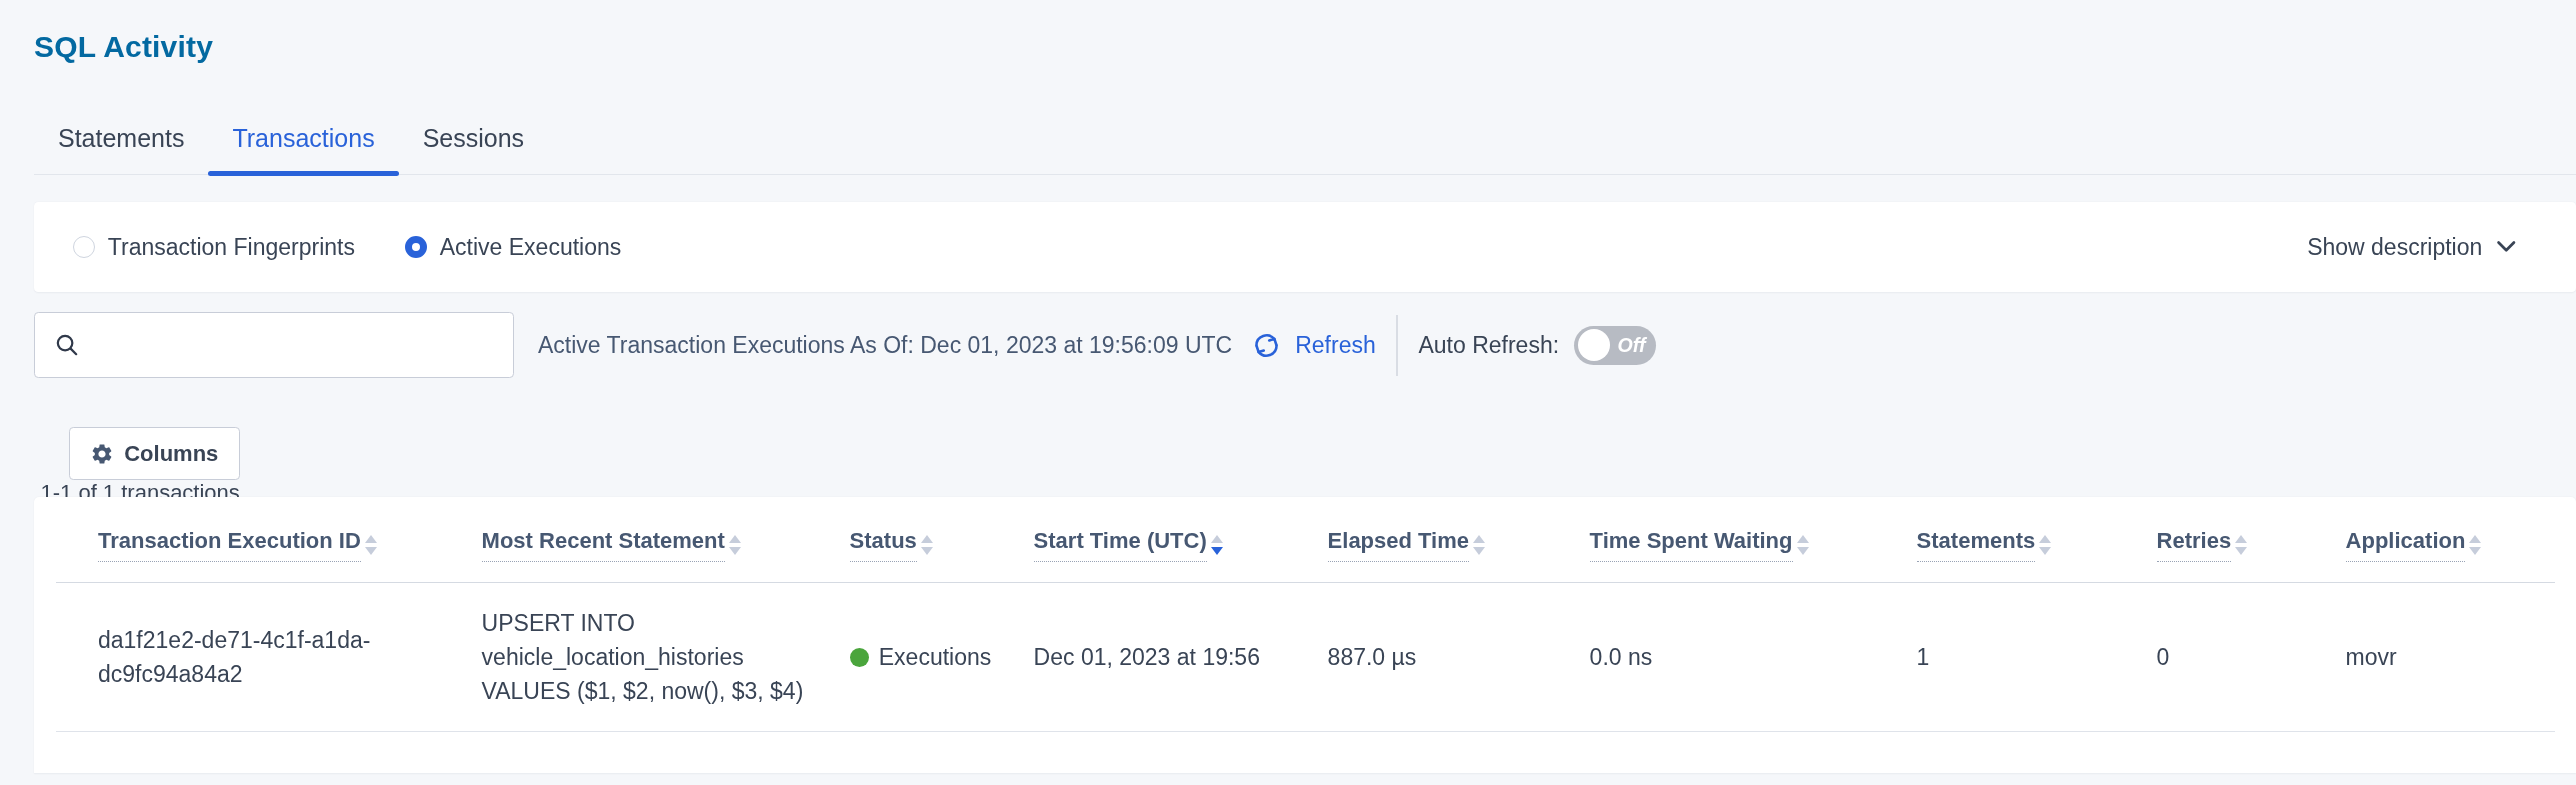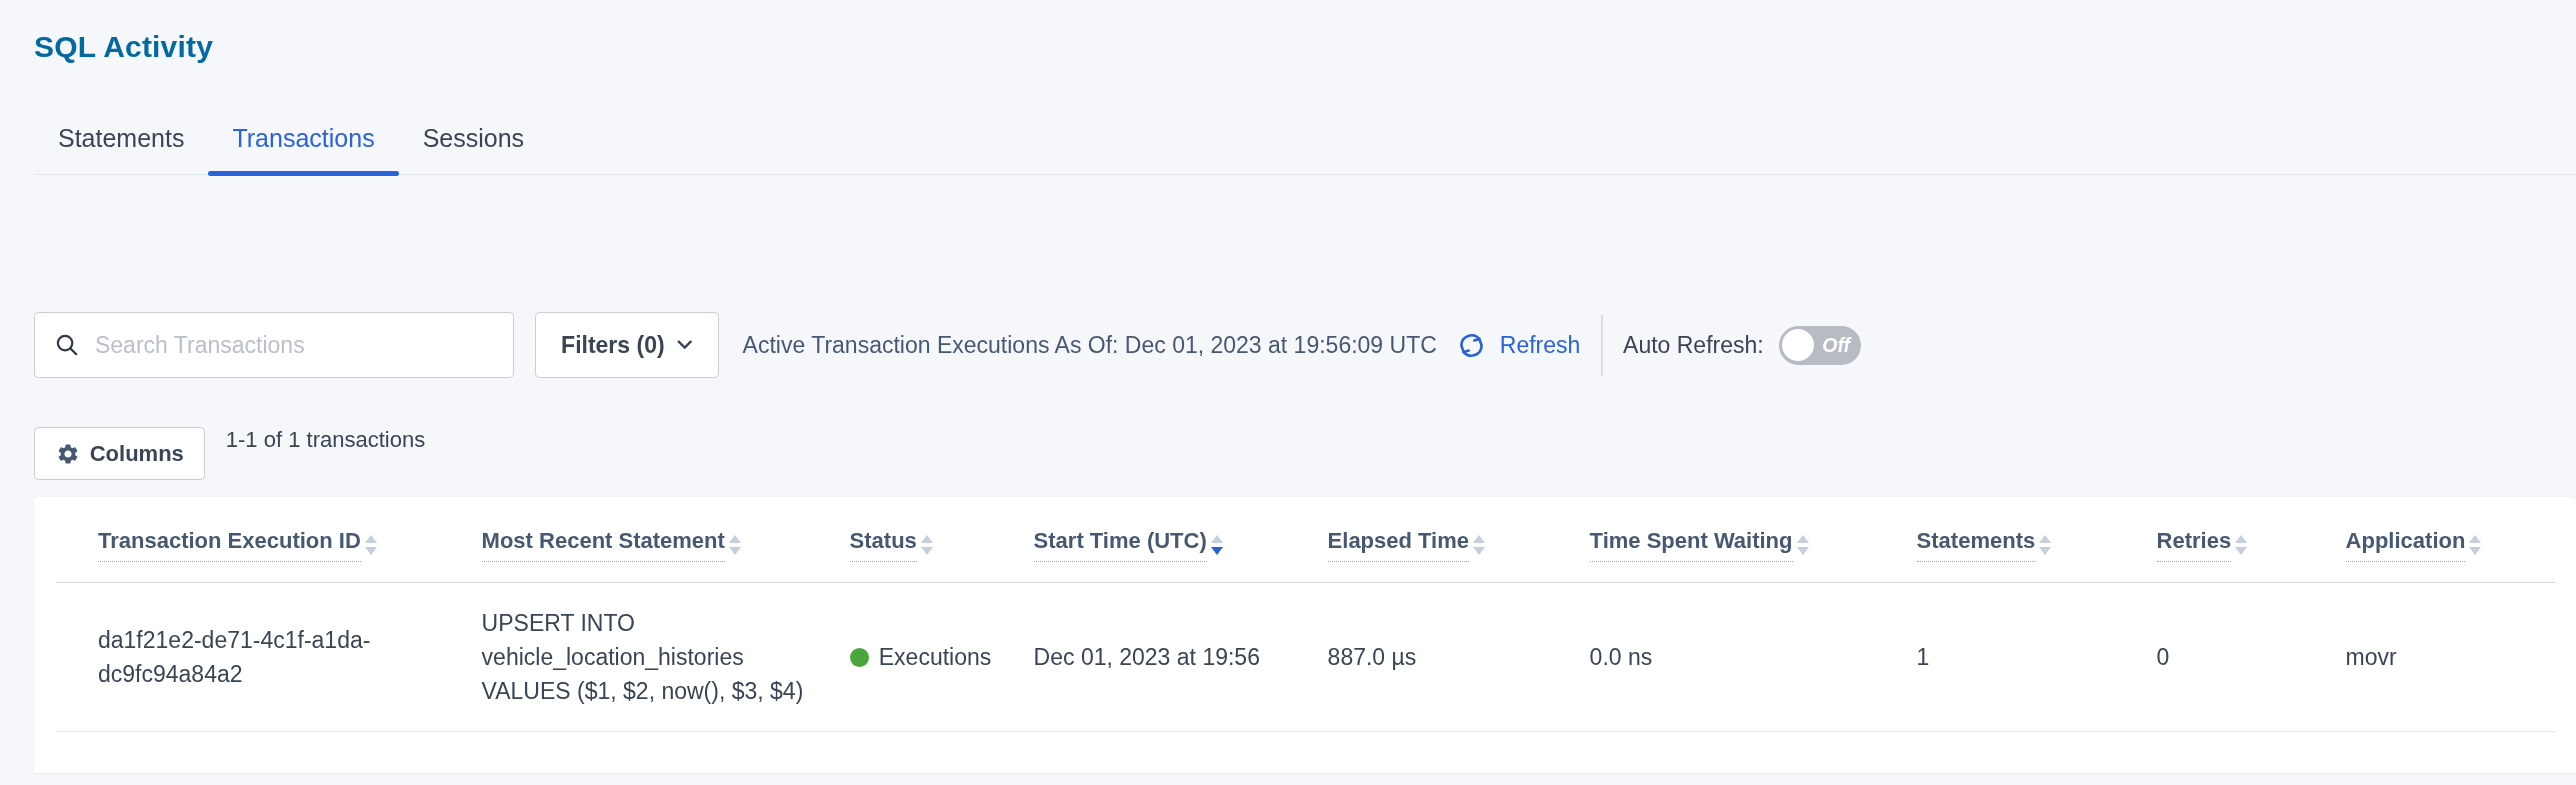--- a/index.html
+++ b/index.html
@@ -92,22 +92,22 @@
     position:absolute; left:3.4px; top:3.4px; width:32px; height:32px;
     background:#fff; border-radius:50%;
   }
   .toggle-state {
     position:absolute; right:11px; top:50%; transform:translateY(-50%);
     color:#fff; font-size:19.6px; font-weight:700;font-style:italic;
   }
 
   
   .columns-row {
-    position:absolute; left:34px; top:427px;
-    display:flex; align-items:flex-start;
+    position:absolute; left:20px; top:427px;
+    display:flex; align-items:flex-end;flex-direction:column;
   }
   .columns-btn {
     height:53px; padding:0 20.5px;
     background:#fff; border:1.7px solid #c8cdd8; border-radius:4.3px;
     display:flex; align-items:center; gap:10.2px; cursor:pointer;
     font-size:22px; font-weight:700; color:#394455;
   }
   .results-count { margin-left:20.5px; font-size:22px; color:#394455; }
 
   
@@ -157,40 +157,50 @@
 <div id="app">
 
   <h1 class="page-title">SQL Activity</h1>
 
   <div class="tabs">
     <div class="tab">Statements</div>
     <div class="tab active">Transactions</div>
     <div class="tab">Sessions</div>
   </div>
 
+  <div class="options-card">
+    <div class="radio-option">
+      <span class="radio-circle"></span>
+      <span class="radio-label">Transaction Fingerprints</span>
+    </div>
+    <div class="radio-option">
+      <span class="radio-circle selected"></span>
+      <span class="radio-label">Active Executions</span>
+    </div>
+    <div class="options-spacer"></div>
+    <div class="show-description">
+      <span>Show description</span>
+      <span class="icon">
+        <svg width="20.5" height="13.7" viewBox="0 0 24 16">
+            <polyline points="3,3 12,12 21,3" fill="none" stroke="#394455" stroke-width="3.2" stroke-linecap="round" stroke-linejoin="round"></polyline>
+          </svg>
+      </span>
+    </div>
+  </div>
 
   <div class="controls-row">
     <div class="search-box">
       <span class="icon">
         <svg width="25.6" height="25.6" viewBox="0 0 30 30">
             <circle cx="13" cy="13" r="8.5" fill="none" stroke="#30394a" stroke-width="2.6"></circle>
             <line x1="19.5" y1="19.5" x2="26" y2="26" stroke="#30394a" stroke-width="2.6" stroke-linecap="round"></line>
           </svg>
       </span>
-      <input type="text" placeholder="Search Transactions" style="">
-    </div>
-
-    <div class="filters-btn">
-      <span>Filters (0)</span>
-      <span class="icon">
-        <svg width="15.4" height="10.2" viewBox="0 0 18 12">
-            <polyline points="2,2 9,9 16,2" fill="none" stroke="#394455" stroke-width="2.8" stroke-linecap="round" stroke-linejoin="round"></polyline>
-          </svg>
-      </span>
-    </div>
+    </div>
+
 
     <div class="asof-text">Active Transaction Executions As Of: Dec 01, 2023 at 19:56:09 UTC</div>
 
     <div class="refresh-link">
       <span class="icon">
         <svg width="31" height="31" viewBox="0 0 24 24" fill="none" stroke="#2962d9" stroke-width="2" stroke-linecap="round" stroke-linejoin="round">
           <path d="M19.8 12a7.8 7.8 0 0 1-13.9 4.9"></path>
           <path d="M4.2 12a7.8 7.8 0 0 1 13.9-4.9"></path>
           <polyline points="4.4,12.6 5.9,17.1 9.9,15.9" fill="none"></polyline>
           <polyline points="19.6,11.4 18.1,6.9 14.1,8.1" fill="none"></polyline>

